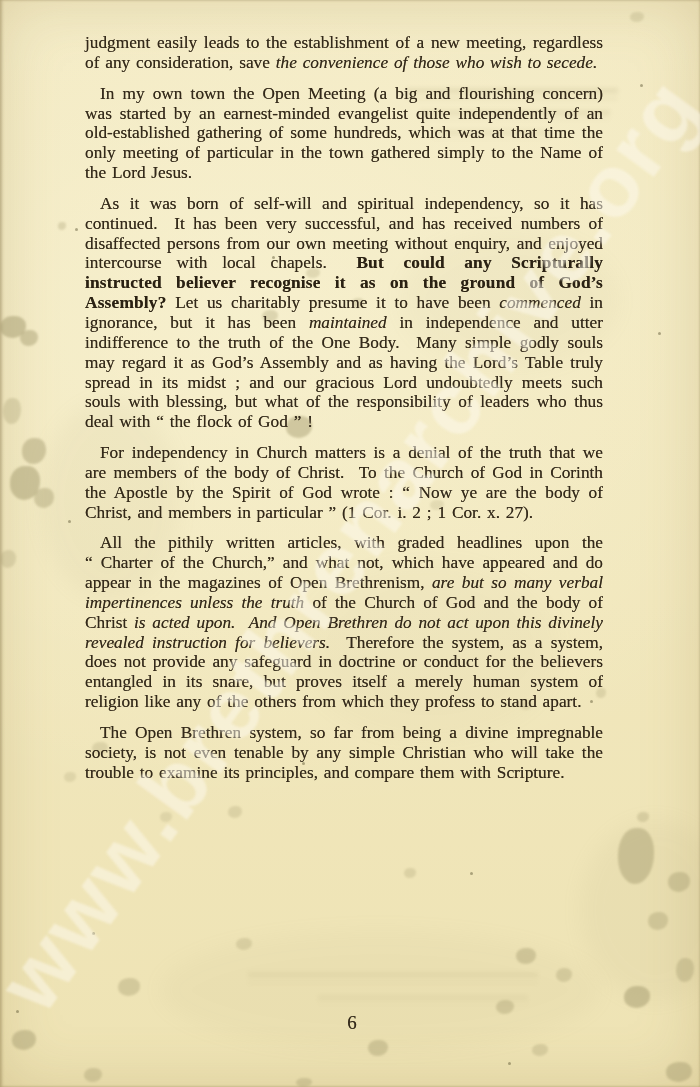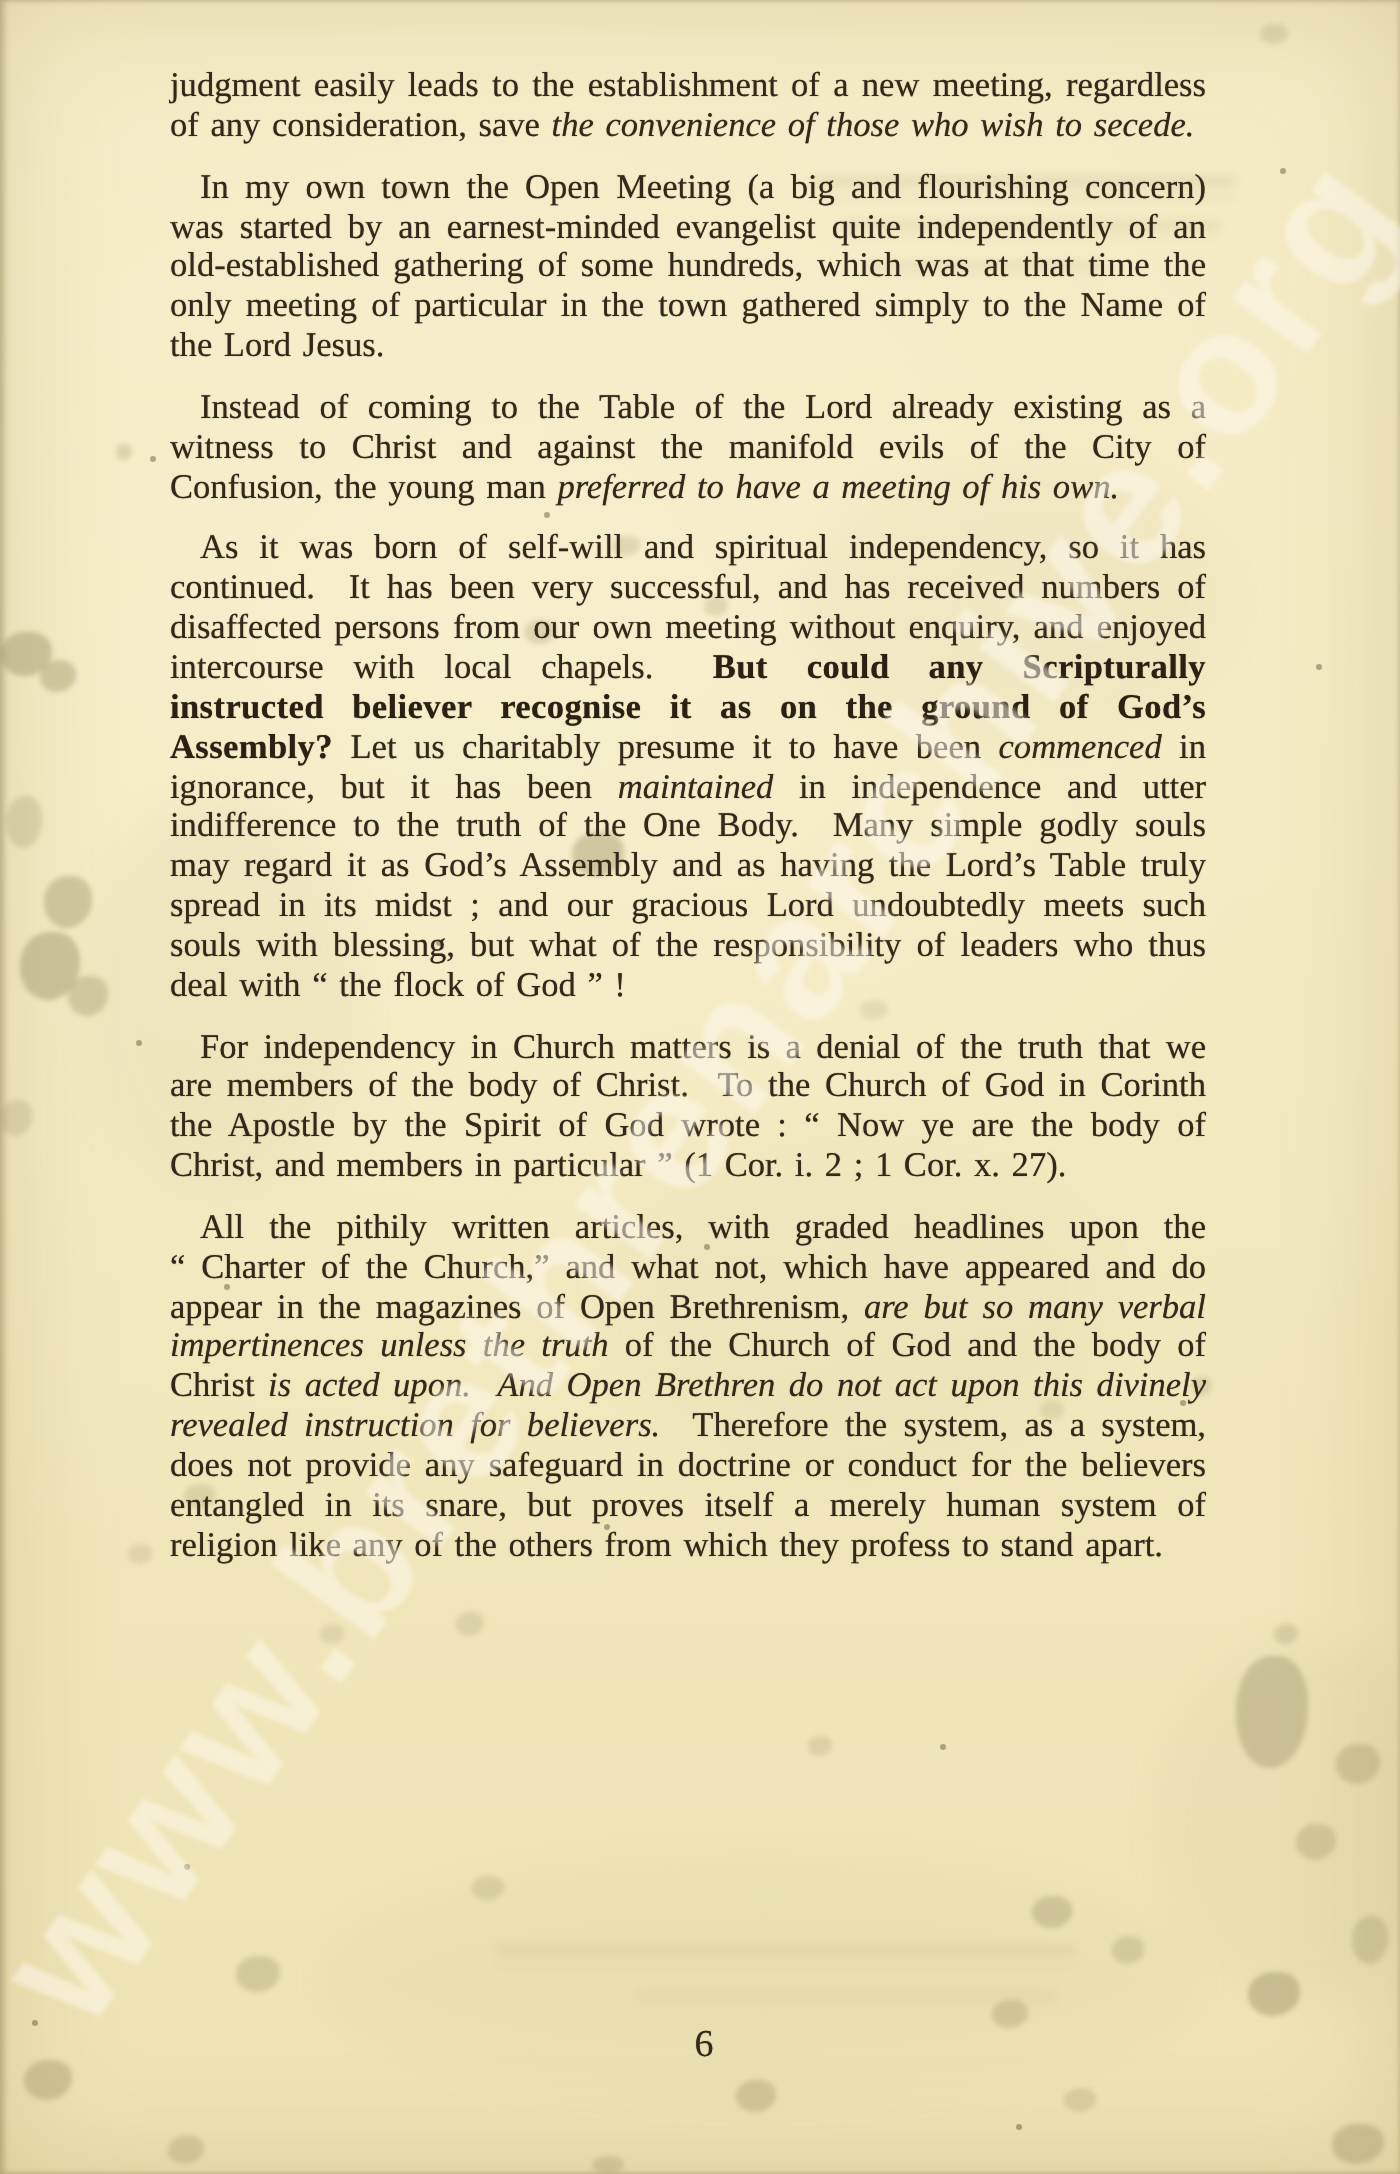--- a/index.html
+++ b/index.html
@@ -113,20 +113,20 @@
       <div class="speck" style="left: 508px; top: 1062px; width: 3px; height: 3px; opacity: 0.45;"></div>
       <div class="ghost" style="left: 406px; top: 88px; width: 212px; height: 12px; opacity: 0.16;"></div>
       <div class="ghost" style="left: 420px; top: 110px; width: 190px; height: 11px; opacity: 0.14;"></div>
       <div class="ghost" style="left: 432px; top: 130px; width: 120px; height: 10px; opacity: 0.12;"></div>
       <div class="ghost" style="left: 248px; top: 972px; width: 290px; height: 12px; opacity: 0.1;"></div>
       <div class="ghost" style="left: 318px; top: 995px; width: 210px; height: 11px; opacity: 0.09;"></div>
     </div>
   <div class="text-col" id="text-col">
       <p class="para no-indent"><span class="seg-n">judgment easily leads to the establishment of a new meeting, regardless of any consideration, save </span><span class="seg-i">the convenience of those who wish to secede.</span></p>
       <p class="para"><span class="seg-n">In my own town the Open Meeting (a big and flourishing concern) was started by an earnest-minded evangelist quite independently of an old-established gathering of some hundreds, which was at that time the only meeting of particular in the town gathered simply to the Name of the Lord Jesus.</span></p>
-      <p class="para"><span class="seg-n">Instead of coming to the Table of the Lord already existing as a witness to Christ and against the manifold evils of the City of Confusion, the young man </span><span class="seg-i">preferred to have a meeting of his own.</span></p>
       <p class="para"><span class="seg-n">As it was born of self-will and spiritual independency, so it has continued.&nbsp; It has been very successful, and has received numbers of disaffected persons from our own meeting without enquiry, and enjoyed intercourse with local chapels.&nbsp; </span><span class="seg-b">But could any Scripturally instructed believer recognise it as on the ground of God’s Assembly?</span><span class="seg-n"> Let us charitably presume it to have been </span><span class="seg-i">commenced</span><span class="seg-n"> in ignorance, but it has been </span><span class="seg-i">maintained</span><span class="seg-n"> in independence and utter indifference to the truth of the One Body.&nbsp; Many simple godly souls may regard it as God’s Assembly and as having the Lord’s Table truly spread in its midst&nbsp;; and our gracious Lord undoubtedly meets such souls with blessing, but what of the responsibility of leaders who thus deal with “&nbsp;the flock of God&nbsp;”&nbsp;!</span></p>
       <p class="para"><span class="seg-n">For independency in Church matters is a denial of the truth that we are members of the body of Christ.&nbsp; To the Church of God in Corinth the Apostle by the Spirit of God wrote&nbsp;: “&nbsp;Now ye are the body of Christ, and members in particular&nbsp;” (1 Cor. i. 2&nbsp;; 1 Cor. x. 27).</span></p>
       <p class="para"><span class="seg-n">All the pithily written articles, with graded headlines upon the “&nbsp;Charter of the Church,” and what not, which have appeared and do appear in the magazines of Open Brethrenism, </span><span class="seg-i">are but so many verbal impertinences unless the truth</span><span class="seg-n"> of the Church of God and the body of Christ </span><span class="seg-i">is acted upon.&nbsp; And Open Brethren do not act upon this divinely revealed instruction for believers.</span><span class="seg-n">&nbsp; Therefore the system, as a system, does not provide any safeguard in doctrine or conduct for the believers entangled in its snare, but proves itself a merely human system of religion like any of the others from which they profess to stand apart.</span></p>
+      <p class="para"><span class="seg-n">The Open Brethren system, so far from being a divine impregnable society, is not even tenable by any simple Christian who will take the trouble to examine its principles, and compare them with Scripture.</span></p>
     </div>
   <div class="page-number">6</div>
   <div class="watermark">www.brethrenarchive.org</div>
 </div>
 
 </body></html>

